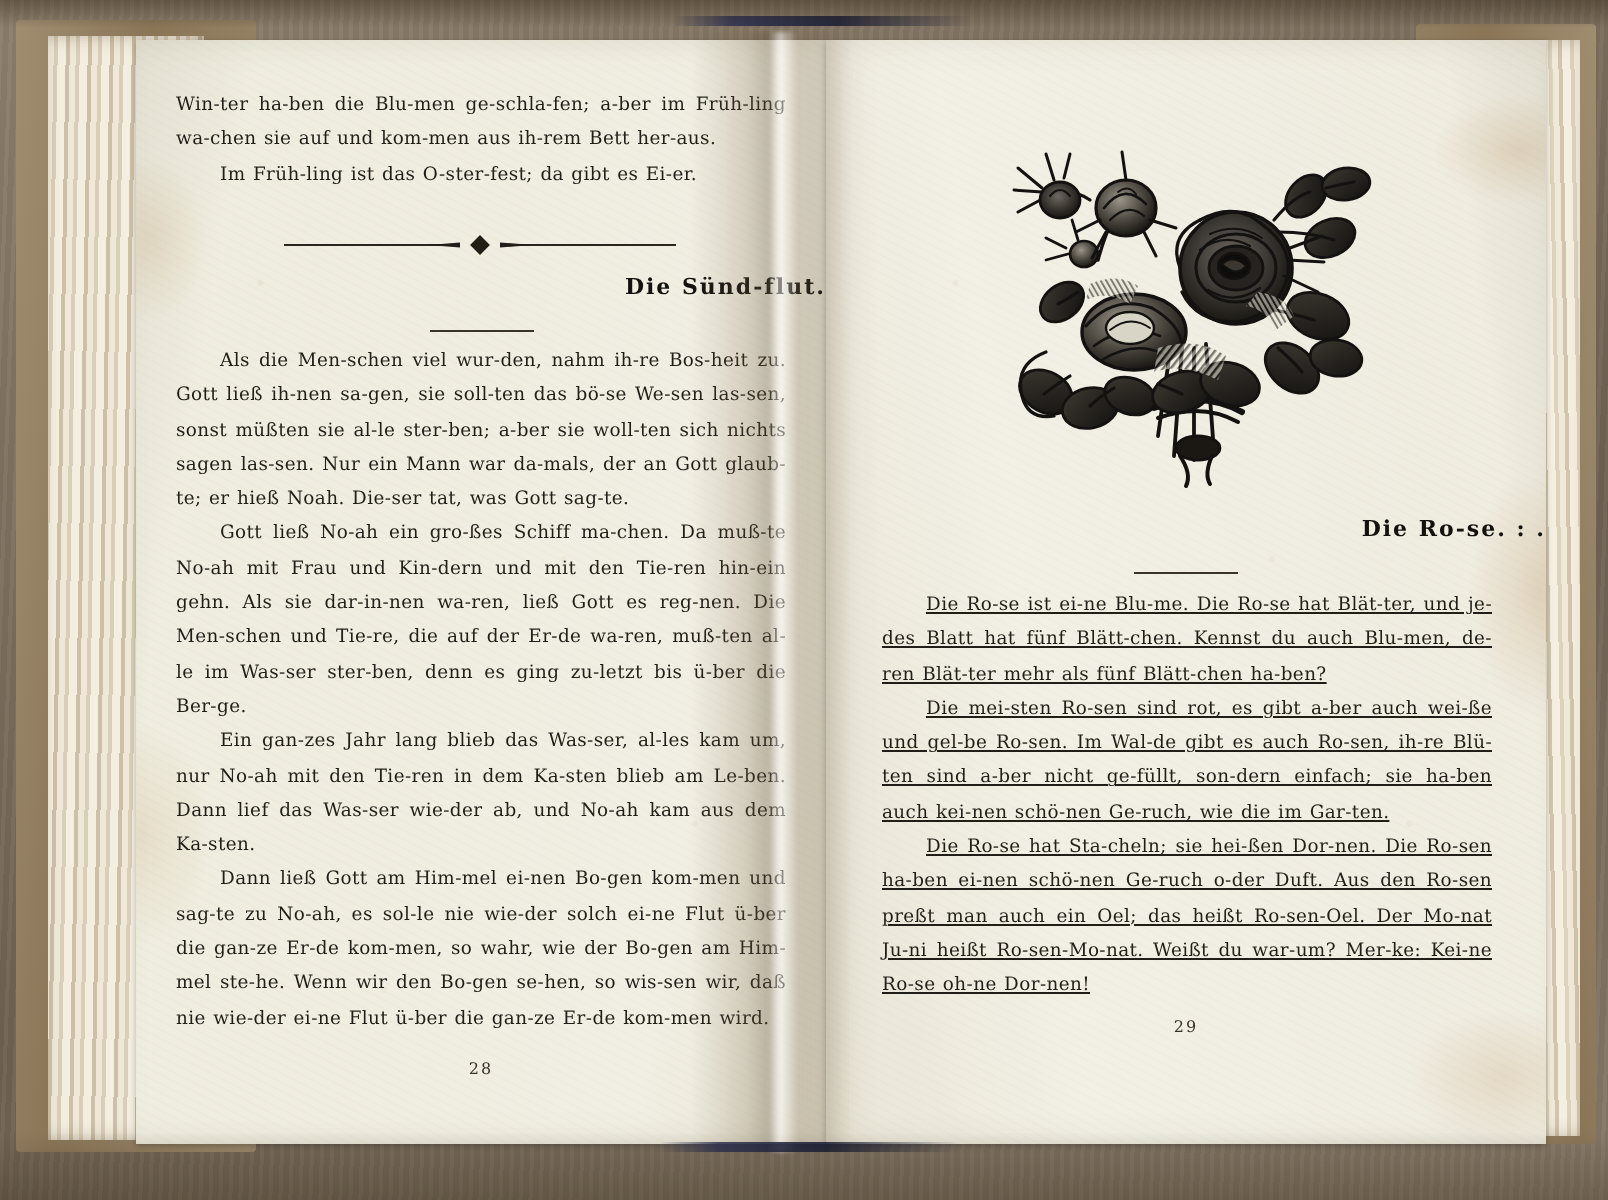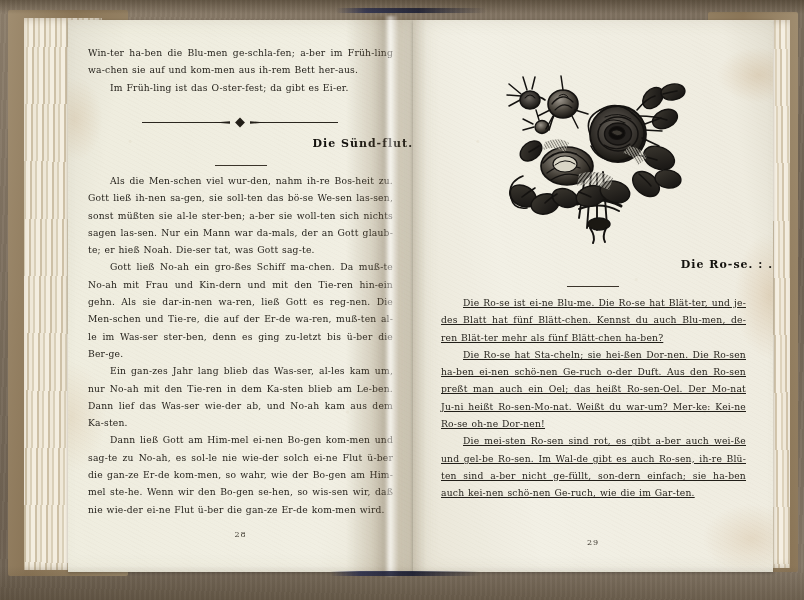--- a/index.html
+++ b/index.html
@@ -328,25 +328,25 @@
 
             </g>
           </svg>
         </div>
 
         <div class="txt head" style="left:0;top:238px;width:100%;">Die Ro-se. : .</div>
         <div class="subrule" style="position:absolute;left:0;right:0;top:261px;"></div>
 
         <div class="txt body-col" style="left:28px;top:274px;width:305px;text-decoration:underline;">
           <p>Die Ro-se ist ei-ne Blu-me.  Die Ro-se hat Blät-ter, und je-des Blatt hat fünf Blätt-chen.  Kennst du auch Blu-men, de-ren Blät-ter mehr als fünf Blätt-chen ha-ben?</p>
+          <p>Die mei-sten Ro-sen sind rot, es gibt a-ber auch wei-ße und gel-be Ro-sen.  Im Wal-de gibt es auch Ro-sen, ih-re Blü-ten sind a-ber nicht ge-füllt, son-dern einfach; sie ha-ben auch kei-nen schö-nen Ge-ruch, wie die im Gar-ten.</p>
           <p>Die Ro-se hat Sta-cheln; sie hei-ßen Dor-nen.  Die Ro-sen ha-ben ei-nen schö-nen Ge-ruch o-der Duft.  Aus den Ro-sen preßt man auch ein Oel;  das heißt Ro-sen-Oel.  Der Mo-nat Ju-ni heißt Ro-sen-Mo-nat.  Weißt du war-um?  Mer-ke: Kei-ne Ro-se oh-ne Dor-nen!</p>
-          <p>Die mei-sten Ro-sen sind rot, es gibt a-ber auch wei-ße und gel-be Ro-sen.  Im Wal-de gibt es auch Ro-sen, ih-re Blü-ten sind a-ber nicht ge-füllt, son-dern einfach; sie ha-ben auch kei-nen schö-nen Ge-ruch, wie die im Gar-ten.</p>
-        </div>
-
-        <div class="pagenum" style="top:518px;">29</div>
+        </div>
+
+        <div class="pagenum" style="top:489px;">29</div>
       </div>
     </div>
 
     <div class="gutter"></div>
     <div class="spine-tick" style="left:328px;top:2px;"></div>
     <div class="spine-tick" style="left:322px;bottom:8px;"></div>
   </div>
 
   <div class="shadow-top"></div>
   <div class="shadow-bottom"></div>

